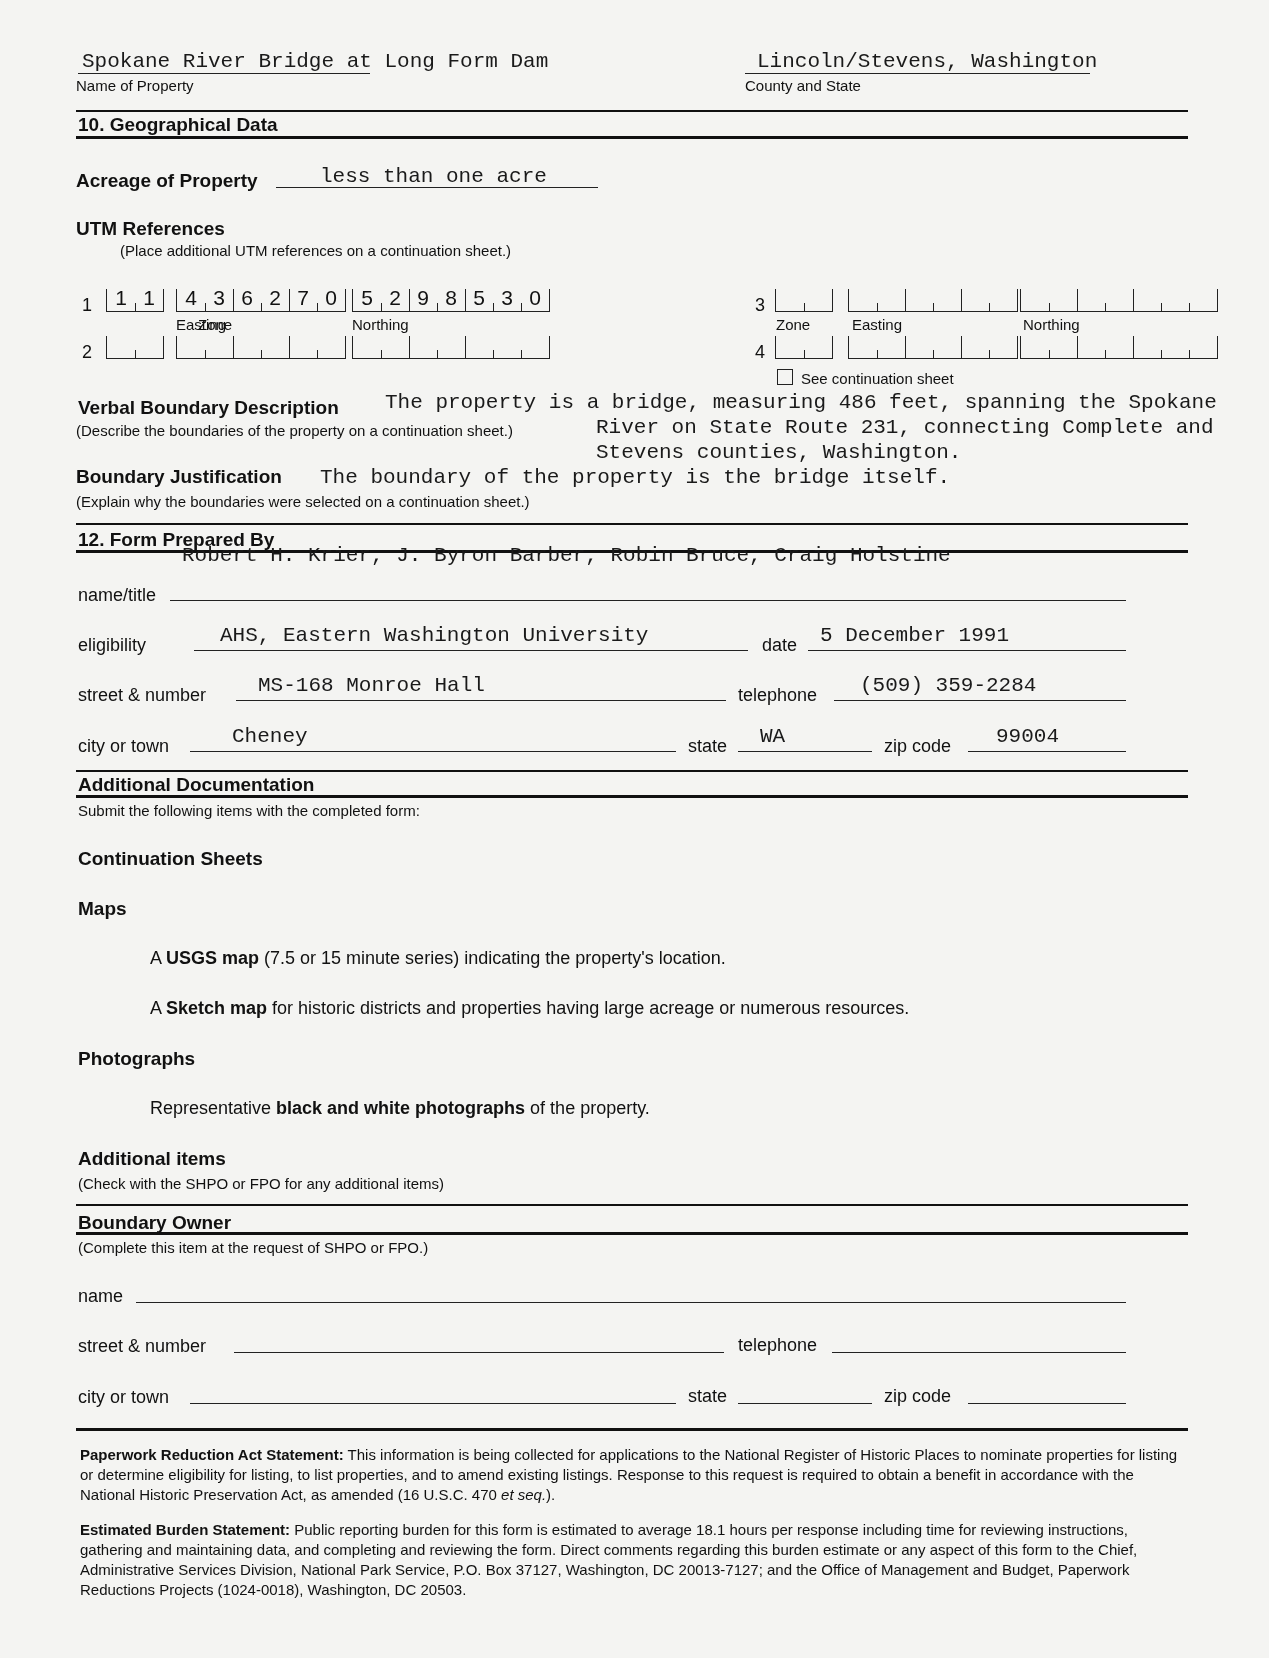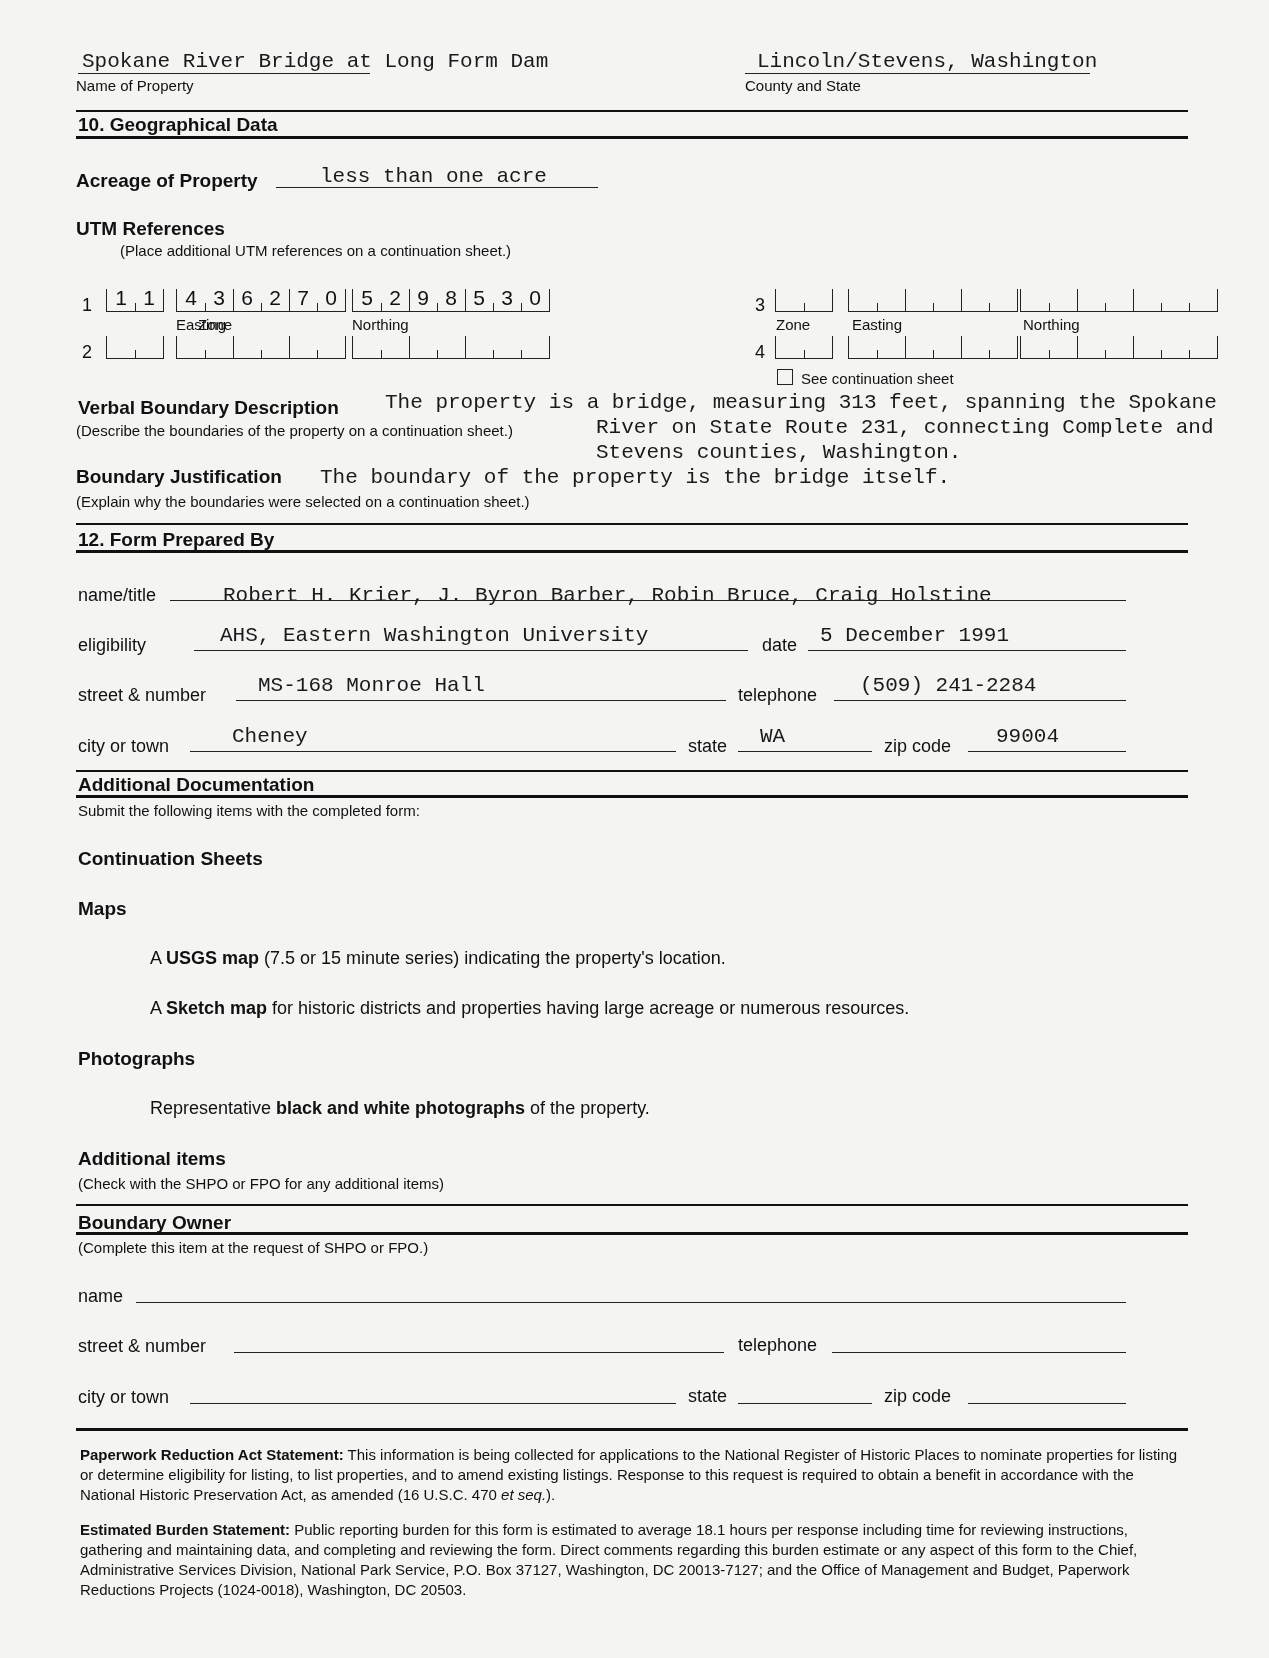--- a/index.html
+++ b/index.html
@@ -47,49 +47,49 @@
 <div class="abs small" style="left:176px;top:316px;">Easting</div>
 <div class="abs small" style="left:352px;top:316px;">Northing</div>
 <div class="abs small" style="left:776px;top:316px;">Zone</div>
 <div class="abs small" style="left:852px;top:316px;">Easting</div>
 <div class="abs small" style="left:1023px;top:316px;">Northing</div>
 
 <div class="abs" style="left:777px;top:369px;width:14px;height:14px;border:1.5px solid #222;"></div>
 <div class="abs small" style="left:801px;top:370px;">See continuation sheet</div>
 
 <div class="abs lbl-b" style="left:78px;top:397px;">Verbal Boundary Description</div>
-<div class="abs typed" style="left:385px;top:391px;">The property is a bridge, measuring 313 feet, spanning the Spokane</div>
+<div class="abs typed" style="left:385px;top:391px;">The property is a bridge, measuring 486 feet, spanning the Spokane</div>
 <div class="abs small" style="left:76px;top:422px;">(Describe the boundaries of the property on a continuation sheet.)</div>
 <div class="abs typed" style="left:596px;top:416px;">River on State Route 231, connecting Complete and</div>
 <div class="abs typed" style="left:596px;top:441px;">Stevens counties, Washington.</div>
 
 <div class="abs lbl-b" style="left:76px;top:466px;">Boundary Justification</div>
 <div class="abs typed" style="left:320px;top:466px;font-family:Liberation Mono, monospace;">The boundary of the property is the bridge itself.</div>
 <div class="abs small" style="left:76px;top:493px;">(Explain why the boundaries were selected on a continuation sheet.)</div>
 
 <div class="rule" style="top:523px;height:2px;"></div>
 <div class="abs lbl-b" style="left:78px;top:529px;">12. Form Prepared By</div>
 <div class="rule" style="top:550px;height:3px;"></div>
 
 <div class="abs lbl" style="left:78px;top:585px;">name/title</div>
-<div class="abs typed" style="left:182px;top:584px;margin-left:41px;">Robert H. Krier,  J. Byron Barber,  Robin Bruce,  Craig Holstine</div>
+<div class="abs typed" style="left:182px;top:544px;">Robert H. Krier,  J. Byron Barber,  Robin Bruce,  Craig Holstine</div>
 <div class="uline" style="left:170px;top:600px;width:956px;"></div>
 
 <div class="abs lbl" style="left:78px;top:635px;">eligibility</div>
 <div class="abs typed" style="left:220px;top:624px;">AHS, Eastern Washington University</div>
 <div class="uline" style="left:194px;top:650px;width:554px;"></div>
 <div class="abs lbl" style="left:762px;top:635px;">date</div>
 <div class="abs typed" style="left:820px;top:624px;">5 December 1991</div>
 <div class="uline" style="left:808px;top:650px;width:318px;"></div>
 
 <div class="abs lbl" style="left:78px;top:685px;">street &amp; number</div>
 <div class="abs typed" style="left:258px;top:674px;">MS-168 Monroe Hall</div>
 <div class="uline" style="left:236px;top:700px;width:490px;"></div>
 <div class="abs lbl" style="left:738px;top:685px;">telephone</div>
-<div class="abs typed" style="left:860px;top:674px;">(509) 241-2284</div>
+<div class="abs typed" style="left:860px;top:674px;">(509) 359-2284</div>
 <div class="uline" style="left:834px;top:700px;width:292px;"></div>
 
 <div class="abs lbl" style="left:78px;top:736px;">city or town</div>
 <div class="abs typed" style="left:232px;top:725px;">Cheney</div>
 <div class="uline" style="left:190px;top:751px;width:486px;"></div>
 <div class="abs lbl" style="left:688px;top:736px;">state</div>
 <div class="abs typed" style="left:760px;top:725px;">WA</div>
 <div class="uline" style="left:738px;top:751px;width:134px;"></div>
 <div class="abs lbl" style="left:884px;top:736px;">zip code</div>
 <div class="abs typed" style="left:996px;top:725px;">99004</div>

